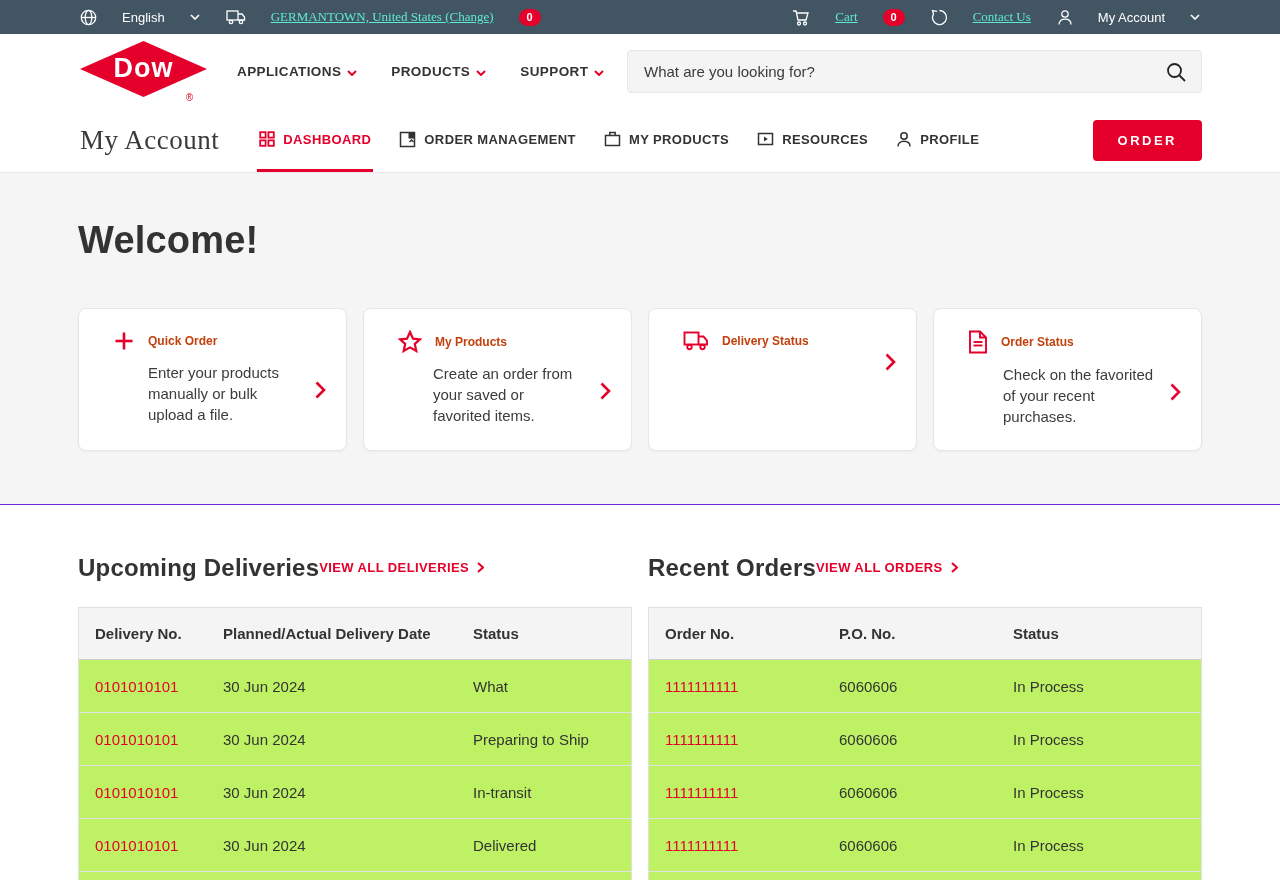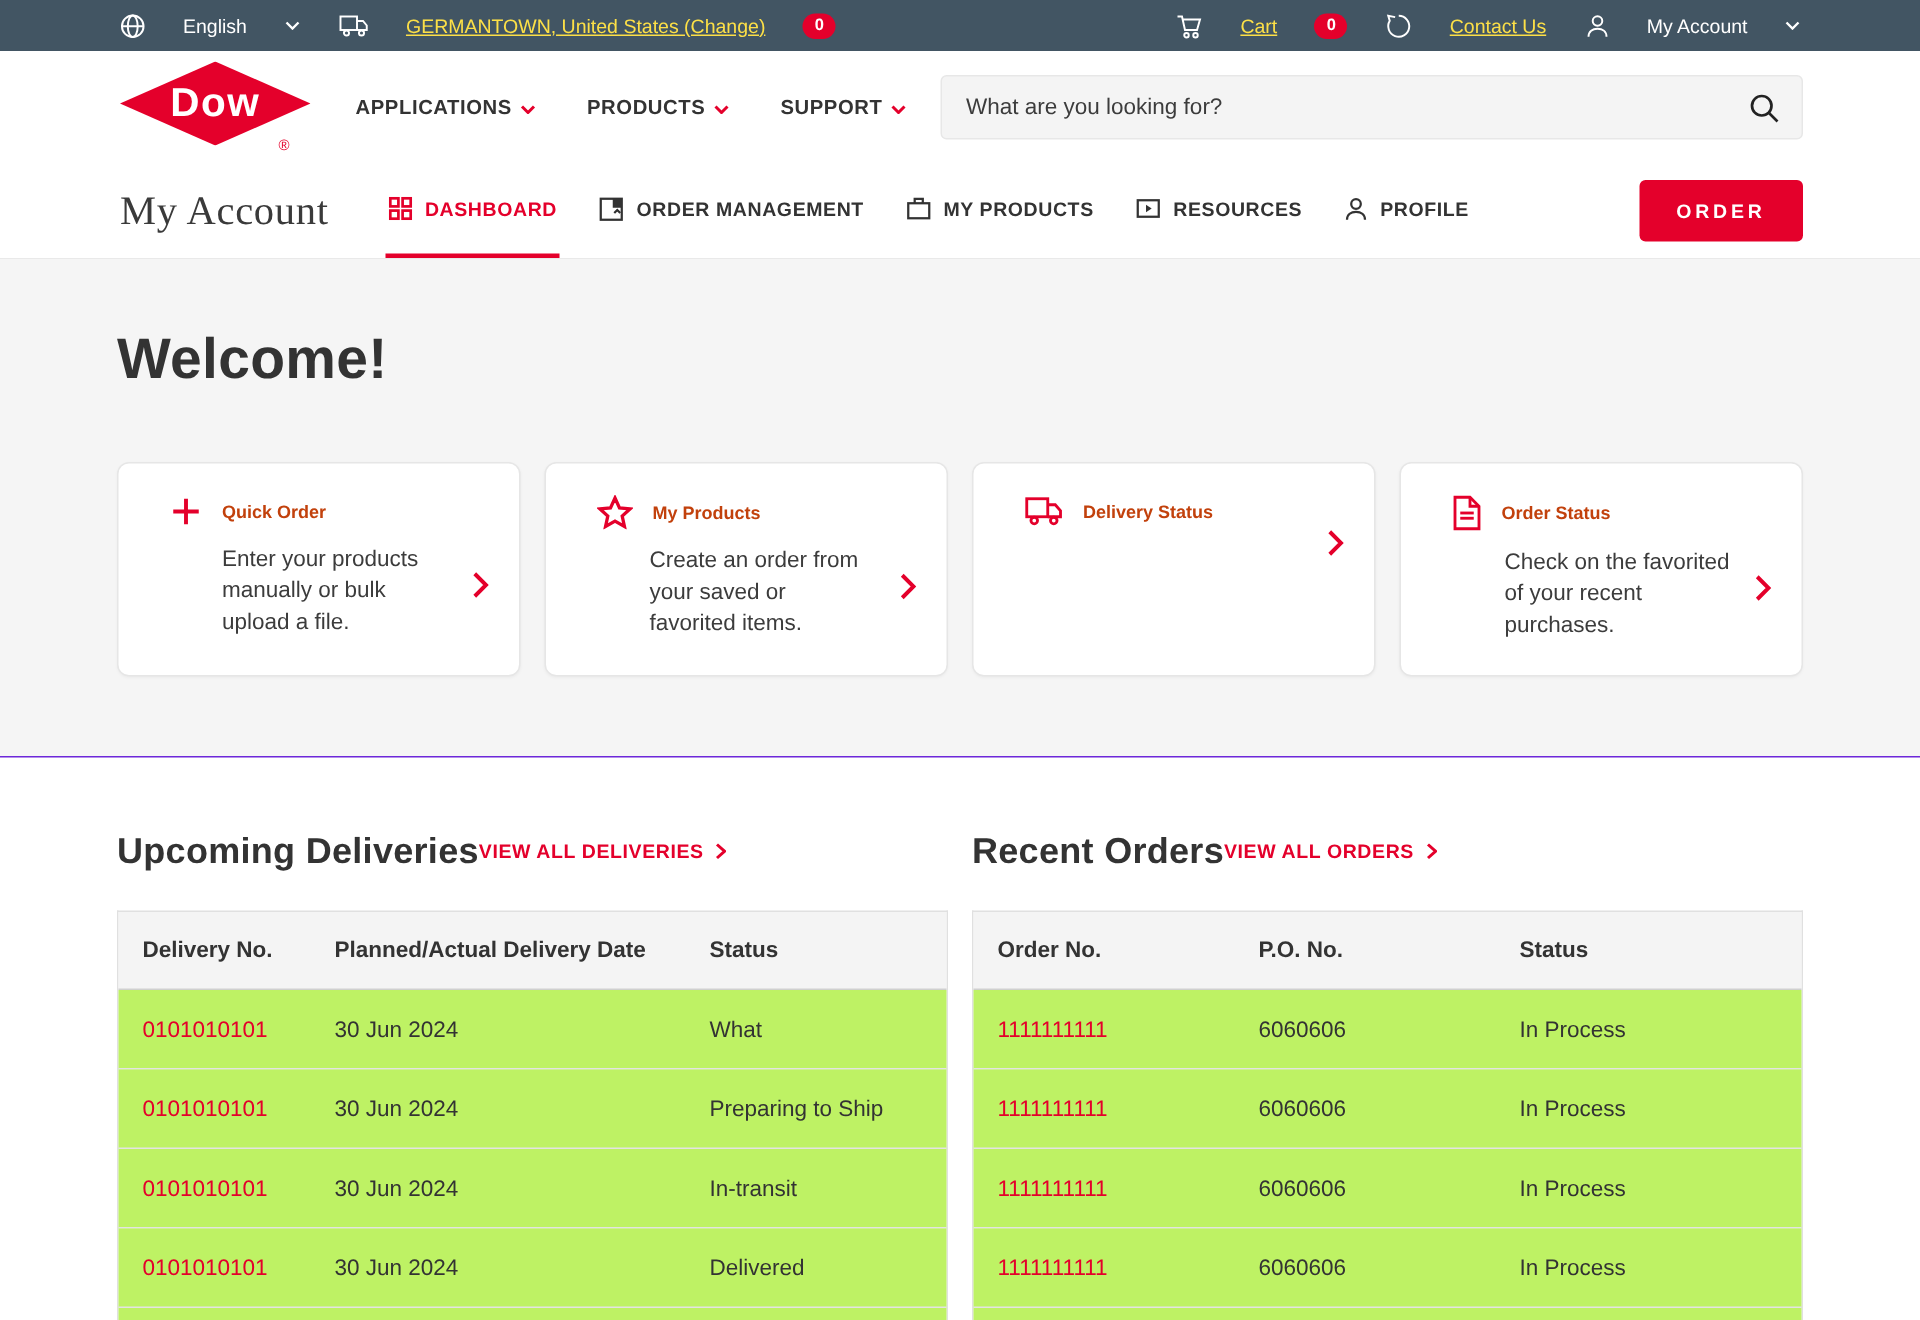--- a/index.html
+++ b/index.html
@@ -4,21 +4,21 @@
 <style>
   * { margin:0; padding:0; box-sizing:border-box; }
   html,body { width:1280px; height:880px; overflow:hidden; background:#fff;
     font-family:"Liberation Sans", sans-serif; color:#333; }
 
   
   .topbar { height:34px; background:#425563; color:#fff; display:flex;
     align-items:center; padding:0 80px; font-size:13px; }
   .topbar .grp { display:flex; align-items:center; gap:25px; }
   .topbar .right { margin-left:auto; display:flex; align-items:center; gap:26px; }
-  .topbar a { color:#fde047; text-decoration:underline; cursor:pointer; }
+  .topbar a { color:#5eead4; text-decoration:underline; cursor:pointer;font-family:Liberation Serif, serif; }
   .topbar .plain { text-decoration:none; }
   .tb-sep { width:26px; }
   .badge { background:#e4002b; color:#fff; font-size:11px; line-height:17px;
     min-width:22px; text-align:center; border-radius:9px; padding:0 6px; font-weight:700; }
   .icon { display:inline-flex; align-items:center; justify-content:center; }
   svg { display:block; }
 
   
   .header { height:75px; background:#fff; display:flex; align-items:center; padding:0 78px 0 80px; }
   .logo { position:relative; width:127px; height:62px; cursor:pointer; flex:none; }

